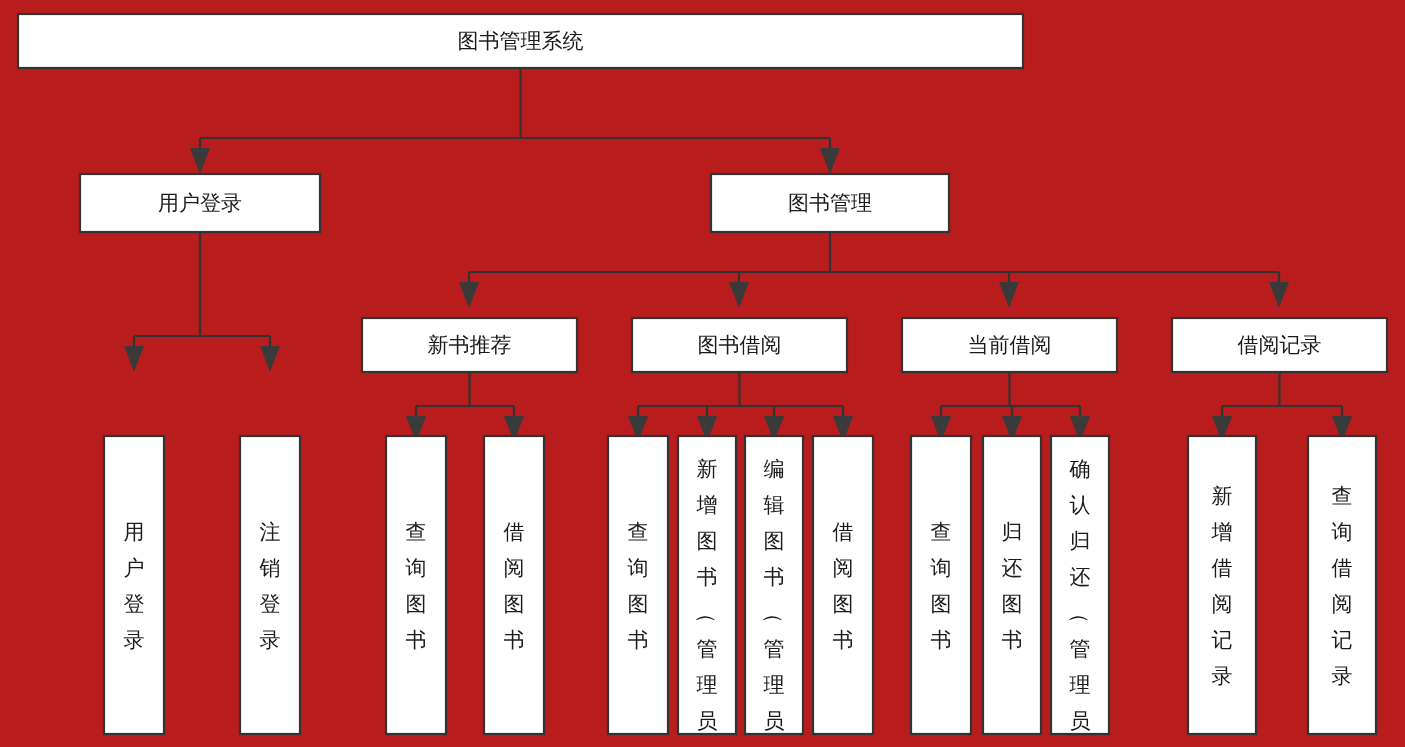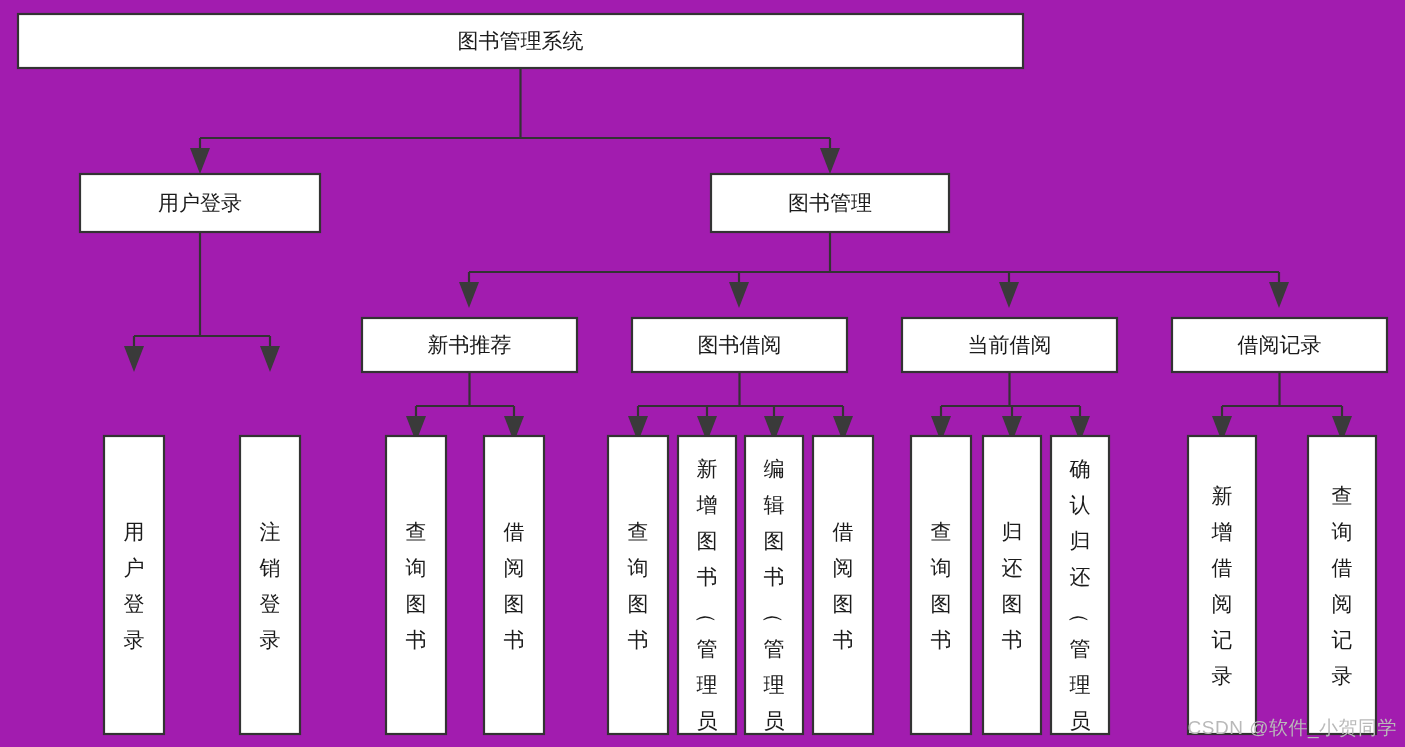--- a/index.html
+++ b/index.html
@@ -7,21 +7,21 @@
     padding: 0;
     background: #ffffff;
   }
   body {
     font-family: "Liberation Sans", "DejaVu Sans", sans-serif;
   }
   #stage {
     position: relative;
     width: 1405px;
     height: 747px;
-    background: #a21caf;
+    background: #b91c1c;
     overflow: hidden;
   }
   svg.diagram {
     position: absolute;
     left: 0;
     top: 0;
     width: 1405px;
     height: 747px;
     display: block;
   }
@@ -299,14 +299,13 @@
             <text class="node-label-v" x="1342" y="539">询</text>
             <text class="node-label-v" x="1342" y="575">借</text>
             <text class="node-label-v" x="1342" y="611">阅</text>
             <text class="node-label-v" x="1342" y="647">记</text>
             <text class="node-label-v" x="1342" y="683">录</text>
           </g>
         </g>
       </g>
   </svg>
 
-  <div class="watermark">CSDN @软件_小贺同学</div>
 </div>
 
 </body></html>

